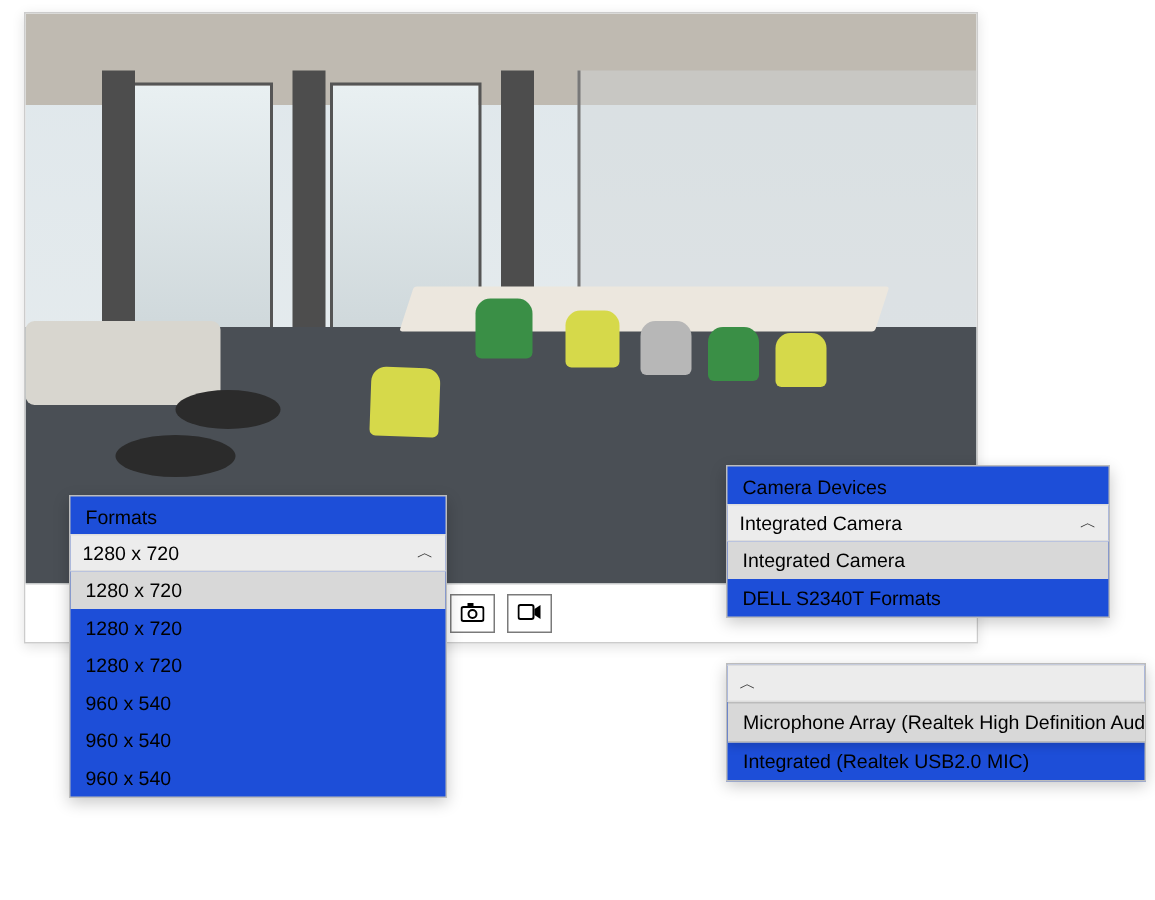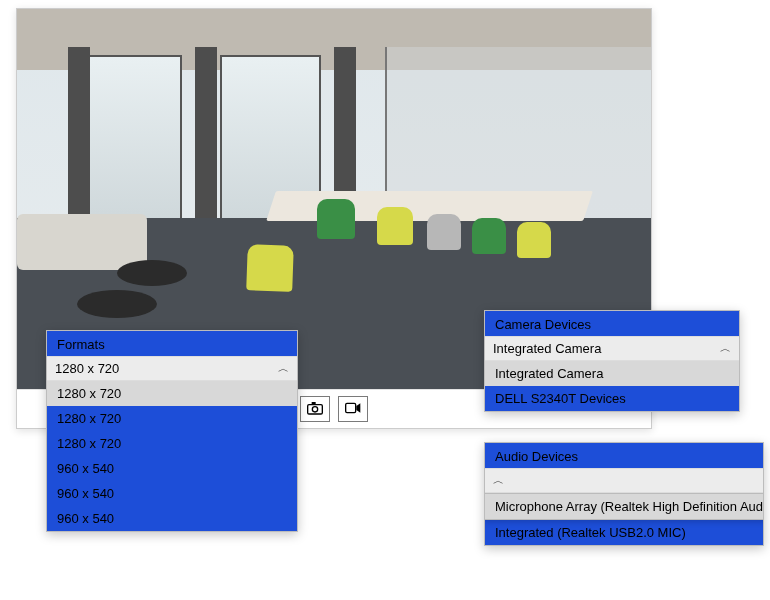--- a/index.html
+++ b/index.html
@@ -147,26 +147,25 @@
 </div>
 
 <div id="camera-panel" class="panel">
   <div class="panel-header">Camera Devices</div>
   <div class="combo">
     <span>Integrated Camera</span>
     <span class="chev">︿</span>
   </div>
   <div class="list" id="camera-list">
       <div class="item selected">Integrated Camera</div>
-      <div class="item">DELL S2340T Devices</div>
+      <div class="item">DELL S2340T Formats</div>
     </div>
 </div>
 
 <div id="audio-panel" class="panel">
-  <div class="panel-header">Audio Devices</div>
   <div class="combo">
     <span class="chev">︿</span>
   </div>
   <div class="list" id="audio-list">
       <div class="item selected">Microphone Array (Realtek High Definition Audio)</div>
       <div class="item">Integrated (Realtek USB2.0 MIC)</div>
     </div>
 </div>
 
 </body></html>

